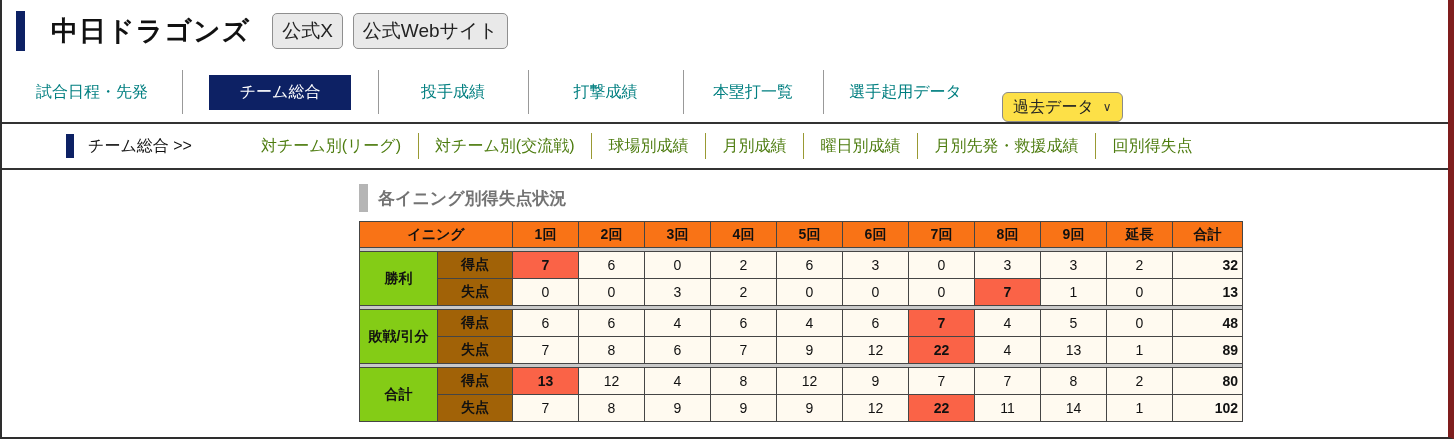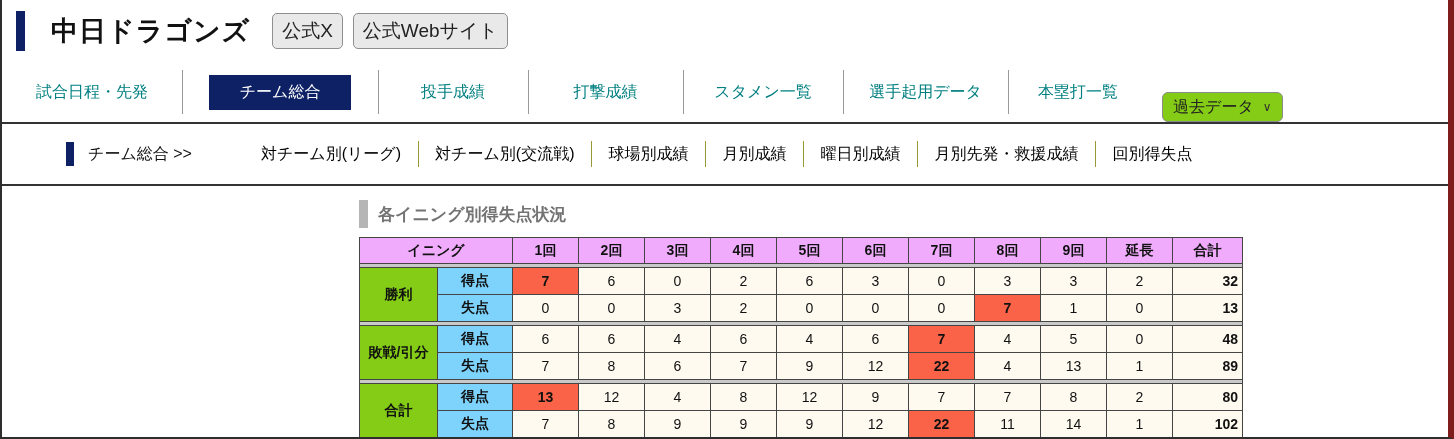--- a/index.html
+++ b/index.html
@@ -70,55 +70,55 @@
   }
   .main-nav li .tab-label { padding:0 10px; }
   .main-nav li.active .tab-label {
     background:#0d2164;
     color:#fff;
     padding:7px 31px;
   }
   .past-select {
     margin-left:14px;
     display:flex; align-items:center; gap:9px;
-    background:#84cc16;
+    background:#fde047;
     border:1px solid #8a8a8a;
     border-radius:6px;
     padding:4px 10px;
     font-size:16px;
     color:#222;
     cursor:pointer;
     height:30px;
   }
   .past-select .chev { font-size:12px; color:#333; }
 
   
   .sub-nav {
-    height:64px;
+    height:48px;
     border-top:2px solid #333;
     border-bottom:2px solid #333;
     display:flex; align-items:center;
     padding-left:64px;
   }
   .sub-current {
     display:flex; align-items:center;
     margin-right:52px;
   }
   .sub-current .bar {
     width:8px; height:24px;
     background:#0d2164;
     margin-right:14px;
   }
   .sub-current .lbl { font-size:16px; color:#111; }
   .sub-nav ul { display:flex; list-style:none; align-items:center; }
   .sub-nav li {
     position:relative;
     padding:0 17px;
     font-size:16px;
-    color:#000000;
+    color:#4d7c0f;
     cursor:pointer;
   }
   .sub-nav li + li::before {
     content:"";
     position:absolute; left:0; top:50%;
     transform:translateY(-50%);
     width:1px; height:26px;
     background:#999933;
   }
 
@@ -142,29 +142,29 @@
     border-collapse:collapse;
     font-size:14px;
   }
   table.innings th, table.innings td {
     border:1px solid #454545;
     text-align:center;
     height:27px;
     padding:0 4px;
   }
   table.innings thead th {
-    background:#f0abfc;
+    background:#f97316;
     font-weight:bold;
     height:26px;
   }
   table.innings .col-label { width:153px; }
   table.innings .col-inning { width:66px; }
   table.innings .col-total { width:70px; }
   table.innings th.group-label { width:78px; background:#84cc16; font-weight:bold; }
-  table.innings th.row-label { width:75px; background:#7dd3fc; font-weight:bold; }
+  table.innings th.row-label { width:75px; background:#a16207; font-weight:bold; }
   table.innings td.val { background:#fffaf0; font-weight:normal; }
   table.innings td.val.total { font-weight:bold;text-align:right; }
   table.innings td.val.hl { background:#fa6347; font-weight:bold; }
   table.innings tr.spacer td {
     height:4px; padding:0;
     background:#c9c9c9;
     border-left:1px solid #454545;
     border-right:1px solid #454545;
   }
 </style>
@@ -186,28 +186,25 @@
         </li>
         <li class="active" style="width: 196px;">
           <span class="tab-label">チーム総合</span>
         </li>
         <li class="" style="width: 150px;">
           <span class="tab-label">投手成績</span>
         </li>
         <li class="" style="width: 155px;">
           <span class="tab-label">打撃成績</span>
         </li>
-        <li class="" style="width: 160px;">
-          <span class="tab-label">スタメン一覧</span>
+        <li class="" style="width: 140px;">
+          <span class="tab-label">本塁打一覧</span>
         </li>
         <li class="" style="width: 165px;">
           <span class="tab-label">選手起用データ</span>
-        </li>
-        <li class="" style="width: 140px;">
-          <span class="tab-label">本塁打一覧</span>
         </li>
       </ul>
     <div class="past-select">
       <span>過去データ</span>
       <span class="chev">∨</span>
     </div>
   </nav>
 
   <nav class="sub-nav">
     <div class="sub-current">

